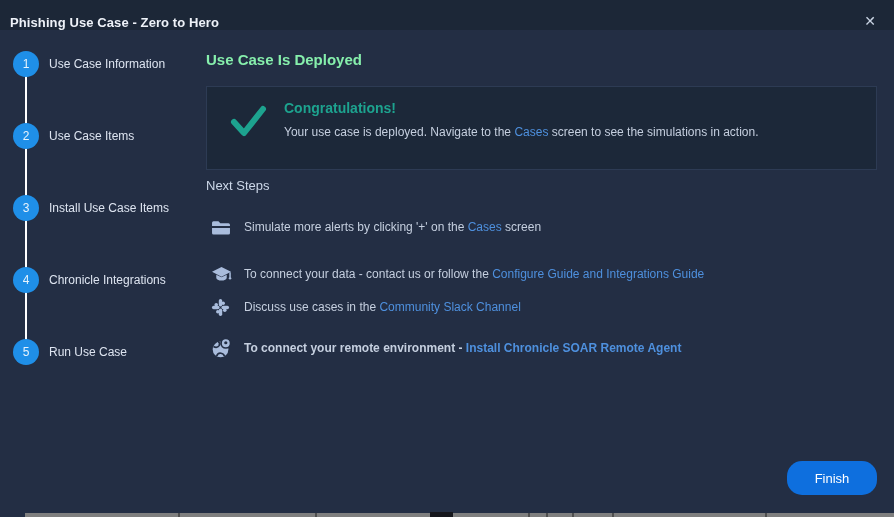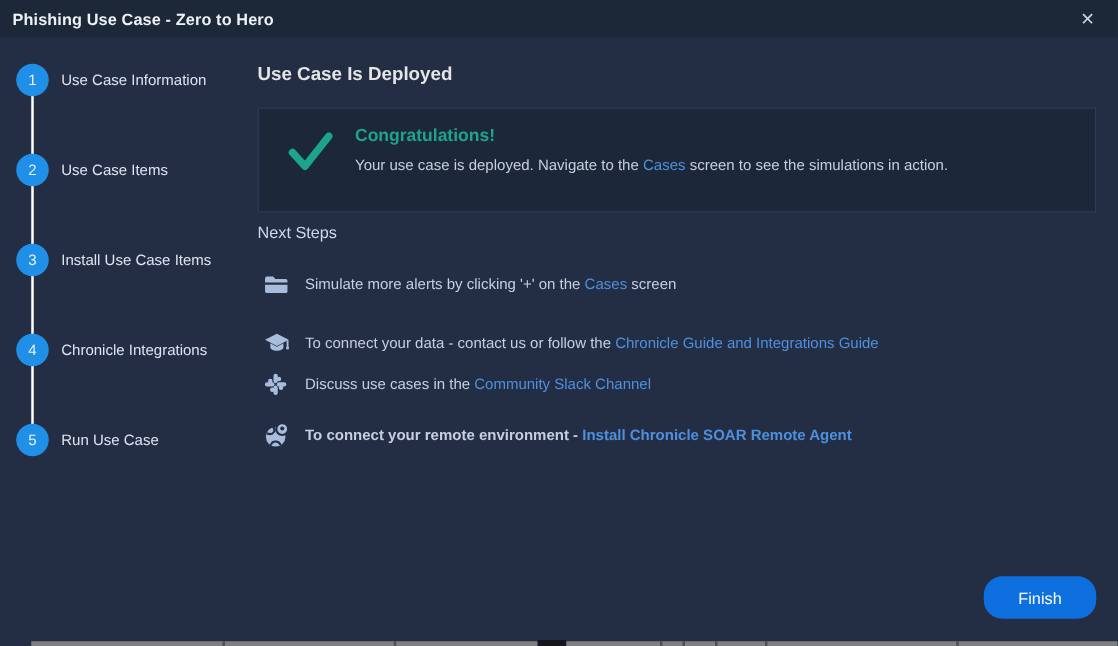--- a/index.html
+++ b/index.html
@@ -15,21 +15,21 @@
     height: 517px;
     background: #232e44;
   }
   
   .titlebar {
     position: absolute;
     top: 0; left: 0; right: 0;
     height: 30px;
     background: #1c2737;
     display: flex;
-    align-items: center;
+    align-items: flex-end;
     padding: 0 12px 0 10px;
     gap: 40px;
   }
   .titlebar .title {
     color: #eef2f8;
     font-size: 13px;
     font-weight: bold;
     letter-spacing: 0.1px;
   }
   .close-btn {
@@ -76,21 +76,21 @@
     margin-left: 10px;
     color: #dde4f0;
     font-size: 12px;
     white-space: nowrap;
   }
   
   .main-heading {
     position: absolute;
     left: 206px;
     top: 51px;
-    color: #e5e5e5;
+    color: #86efac;
     font-size: 15px;
     font-weight: bold;
   }
   .congrats-box {
     position: absolute;
     left: 206px;
     top: 86px;
     width: 671px;
     height: 84px;
     background: #1c2839;
@@ -245,21 +245,21 @@
   <div class="ns-row" style="top:262px;">
     <span class="ns-icon">
       <svg width="21" height="19" viewBox="0 0 22 20">
         <path d="M11 2 L21 7.2 L11 12.4 L1 7.2 Z" fill="#a9bcdc"></path>
         <path d="M5.5 10.2 V13.4 c0 1.7 2.5 3 5.5 3 s5.5 -1.3 5.5 -3 V10.2 L11 13 Z" fill="#a9bcdc"></path>
         <line x1="20" y1="7.6" x2="20" y2="13" stroke="#a9bcdc" stroke-width="1.6"></line>
         <circle cx="20" cy="14" r="1.3" fill="#a9bcdc"></circle>
       </svg>
     </span>
     <span class="ns-text">
-      <span>To connect your data - contact us or follow the </span><a class="link">Chronicle Guide and Integrations Guide</a><span></span>
+      <span>To connect your data - contact us or follow the </span><a class="link">Configure Guide and Integrations Guide</a><span></span>
     </span>
   </div>
 
   <div class="ns-row" style="top:295px;text-align:right;">
     <span class="ns-icon">
       <svg width="19" height="19" viewBox="0 0 20 20">
         <rect x="8.2" y="1" width="3.6" height="8" rx="1.8" fill="#a9bcdc"></rect>
         <circle cx="5.5" cy="7.2" r="1.9" fill="#a9bcdc"></circle>
         <rect x="11" y="8.2" width="8" height="3.6" rx="1.8" fill="#a9bcdc"></rect>
         <circle cx="12.8" cy="5.5" r="1.9" fill="#a9bcdc"></circle>

